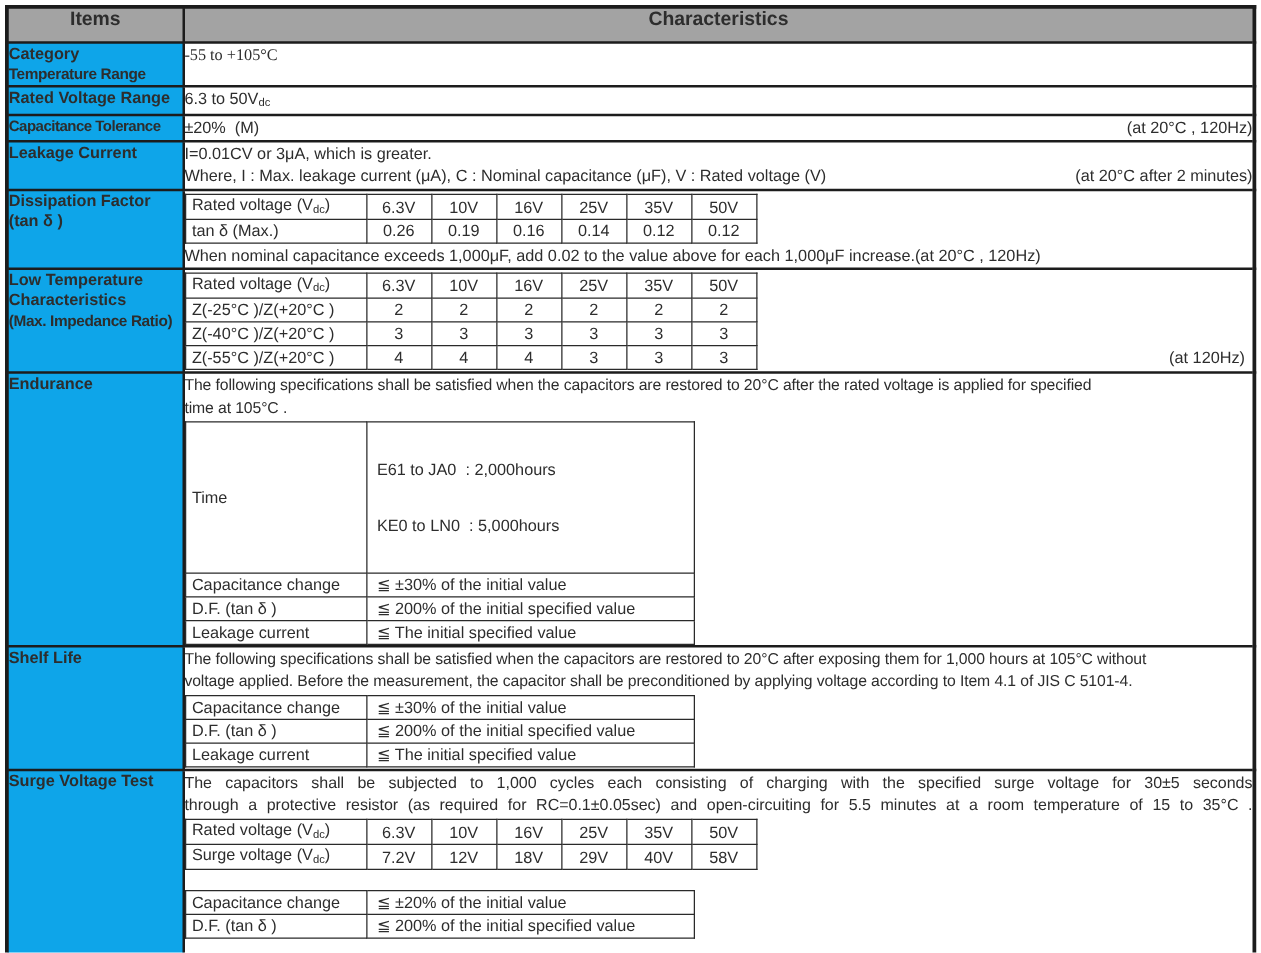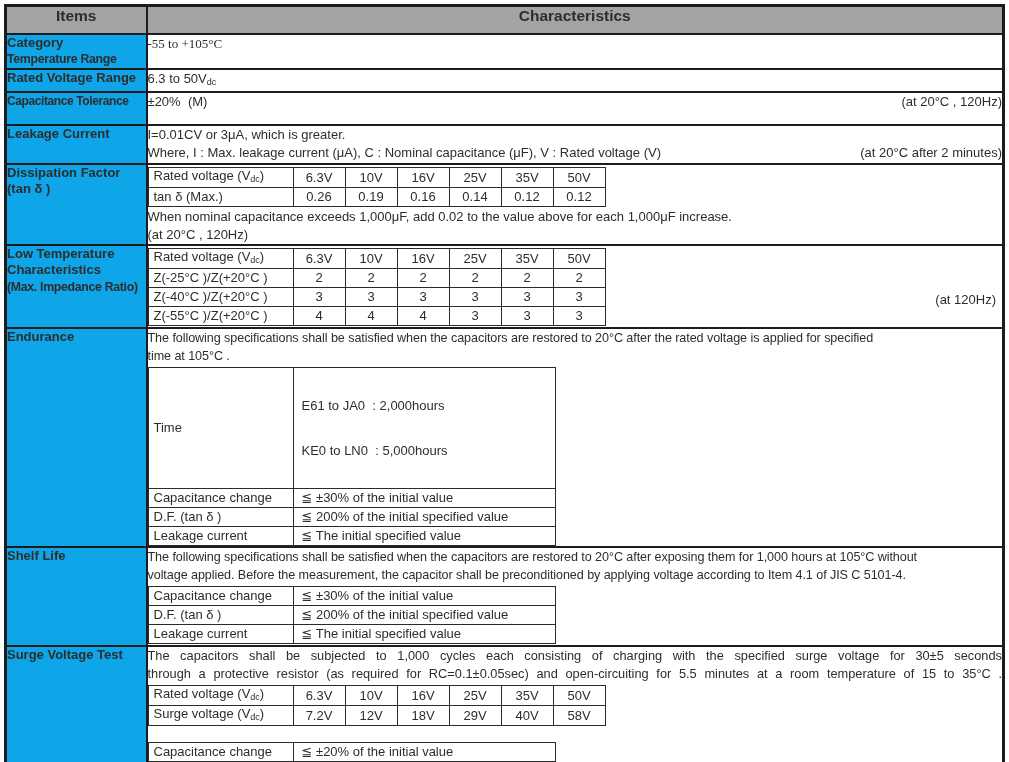--- a/index.html
+++ b/index.html
@@ -41,21 +41,21 @@
   td.char {
     font-size:13px;
     padding:2px 5px 2px 6px;
     line-height:18px;
   }
   td.char.rel { position:relative; }
 
   .r-head  { height:28px; }
   .r-cat   { height:35px; }
   .r-rvr   { height:20px; }
-  .r-tol   { height:33px; }
+  .r-tol   { height:21px; }
   .r-leak  { height:39px; }
   .r-df    { height:57px; }
   .r-lt    { height:83px; }
   .r-end   { height:133px; }
   .r-shelf { height:99px;margin-left:47px; }
   .r-surge { height:238px; }
 
   .vmid { display:flex; align-items:center; height:100%;font-family:Liberation Serif, serif; }
   .pre  { white-space:pre; }
   .sub  { font-size:9px; vertical-align:-2px; }
@@ -77,22 +77,22 @@
     vertical-align:middle;
     line-height:15px;
   }
   table.itab td.lab { text-align:left; padding-left:5px; white-space:nowrap; }
   table.itab td.num { text-align:center;margin-top:32px; }
   table.itab td.val2 { text-align:left; padding-left:8px; white-space:pre; }
   .c-lab { width:145px; }
   .c-v   { width:52px; }
   .c-val { width:262px; }
 
-  .noteline { display:flex; justify-content:flex-start; margin-top:1px; font-size:13px;flex-direction:column; }
-  .abs-note { position:absolute; right:6px; bottom:18px; font-size:13px; }
+  .noteline { display:flex; justify-content:flex-start; margin-top:1px; font-size:13px; }
+  .abs-note { position:absolute; right:6px; bottom:2px; font-size:13px; }
   .gap14 { height:14px; }
 </style>
 </head>
 <body>
 
 <div class="page">
 <table class="main">
   <colgroup>
         <col style="width:141px">
         <col>

